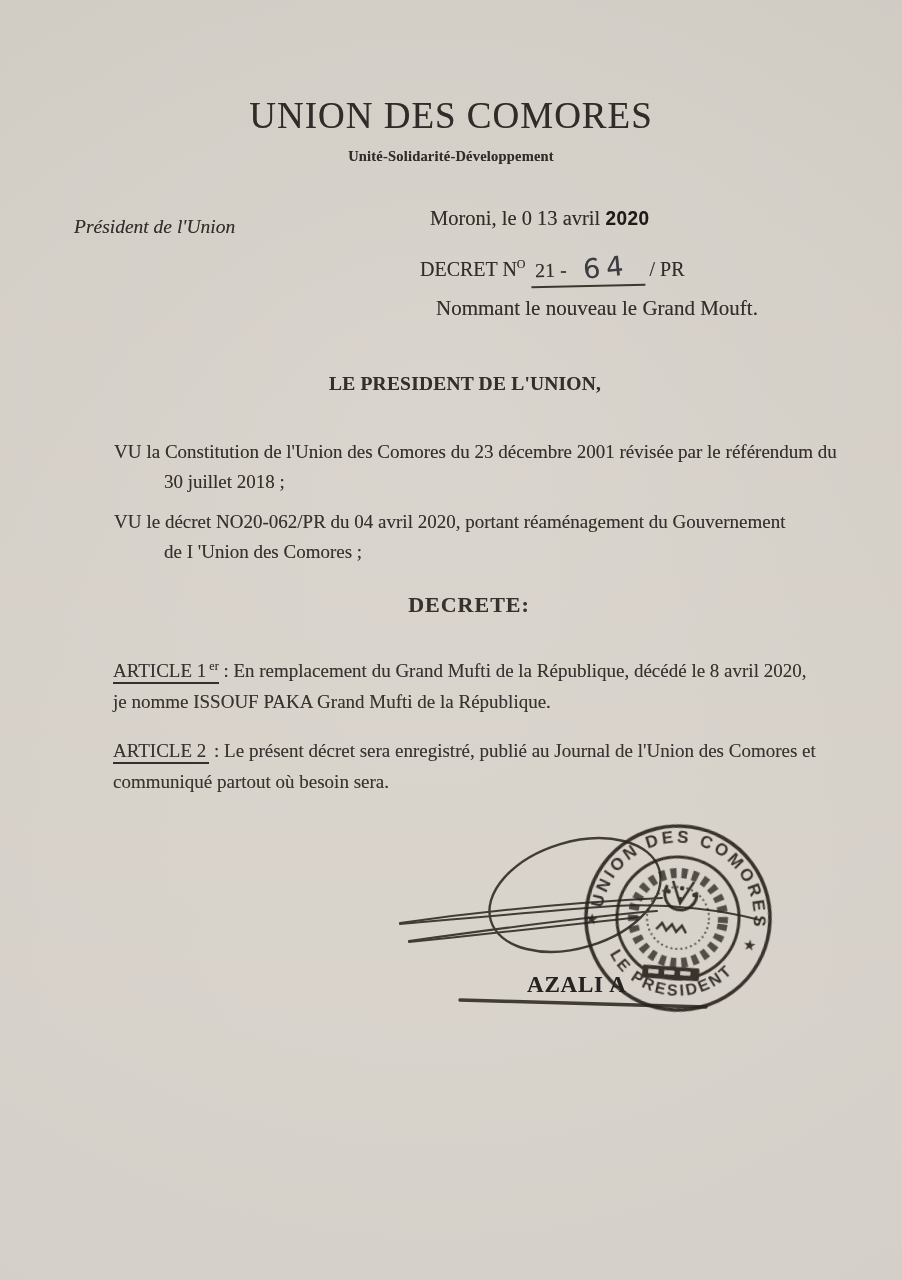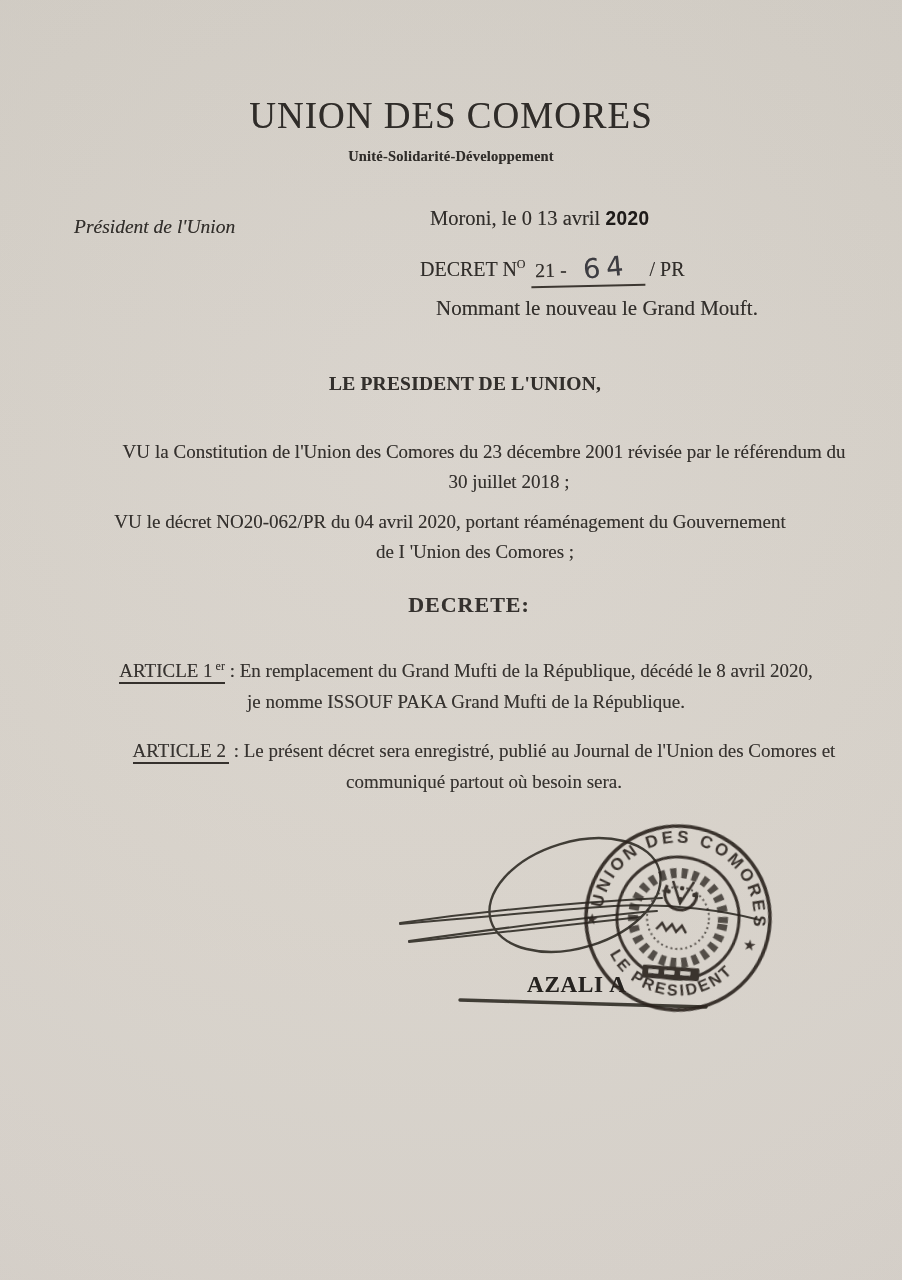--- a/index.html
+++ b/index.html
@@ -11,21 +11,21 @@
   .page{
     position:relative;width:902px;height:1280px;overflow:hidden;
     background:radial-gradient(120% 90% at 48% 32%, #dcd7d0 0%, #d7d2ca 45%, #d3cec7 78%, #cfcac3 100%);
     color:#2e2b28;
   }
   .page::after{
     content:"";position:absolute;inset:0;pointer-events:none;
     background:linear-gradient(180deg, rgba(40,35,30,0.03) 0%, rgba(255,242,240,0.06) 80%);
   }
   .abs{position:absolute;margin:0;}
-  .soft{text-shadow:0 0 0.6px rgba(55,50,45,0.45);text-align:center;}
+  .soft{text-shadow:0 0 0.6px rgba(55,50,45,0.45);}
   .title{top:97px;left:0;width:902px;text-align:center;
     font-size:37px;line-height:1;letter-spacing:1px;font-weight:400;}
   .motto{top:148px;left:0;width:902px;text-align:center;
     font-size:14.5px;font-weight:600;letter-spacing:0.2px;}
   .role{top:216px;left:74px;font-style:italic;font-size:19.5px;}
   .date-line{top:207px;left:430px;font-size:20.5px;}
   .year-stamp{font-family:"Liberation Sans",sans-serif;font-weight:700;font-size:19px;
     letter-spacing:0.5px;color:#1b1816;display:inline-block;transform:scaleY(1.05);}
   .decree-line{top:251px;left:420px;font-size:20px;}
   .decree-line sup{font-size:12px;}

